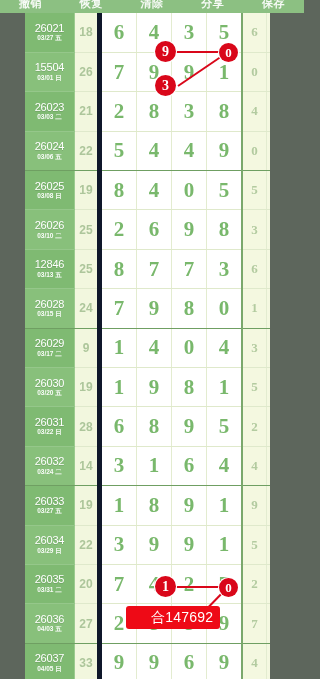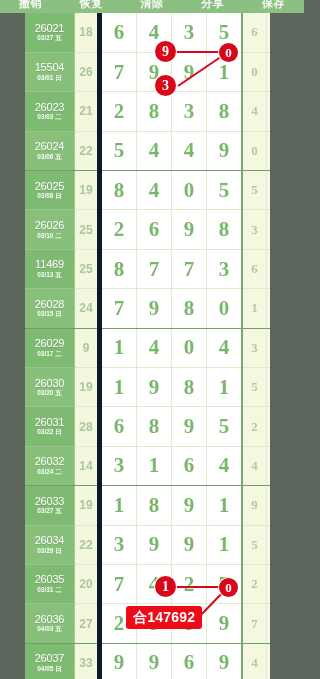--- a/index.html
+++ b/index.html
@@ -128,23 +128,24 @@
     background:#ee0a16;
     color:#ffffff;
     border-radius:3px;
     padding:3px 7px 4px 7px;
     z-index:35;
     line-height:1.15;
     white-space:nowrap;
   }
   .tip .tl{
     display:block;
-    font-size:14px;font-weight:700;
+    font-size:14px;font-weight:400;
     font-family:"Liberation Sans","DejaVu Sans",sans-serif;
     letter-spacing:.2px;
+    margin-left:18px;
   }
 </style>
 </head>
 <body>
 
 <div class="toolbar">
   <div class="toolbar-item">撤销</div>
   <div class="toolbar-item">恢复</div>
   <div class="toolbar-item">清除</div>
   <div class="toolbar-item">分享</div>
@@ -227,21 +228,21 @@
           <td class="c-sum">25</td>
           <td class="c-big first">2</td>
           <td class="c-big">6</td>
           <td class="c-big">9</td>
           <td class="c-big last">8</td>
           <td class="c-tail">3</td>
           <td class="c-tail">8</td>
         </tr>
         <tr>
           <td class="c-issue">
-            <span class="iss">11469</span>
+            <span class="iss">12846</span>
             <span class="dt">03/13 五</span>
           </td>
           <td class="c-sum">25</td>
           <td class="c-big first">8</td>
           <td class="c-big">7</td>
           <td class="c-big">7</td>
           <td class="c-big last">3</td>
           <td class="c-tail">6</td>
           <td class="c-tail">0</td>
         </tr>

